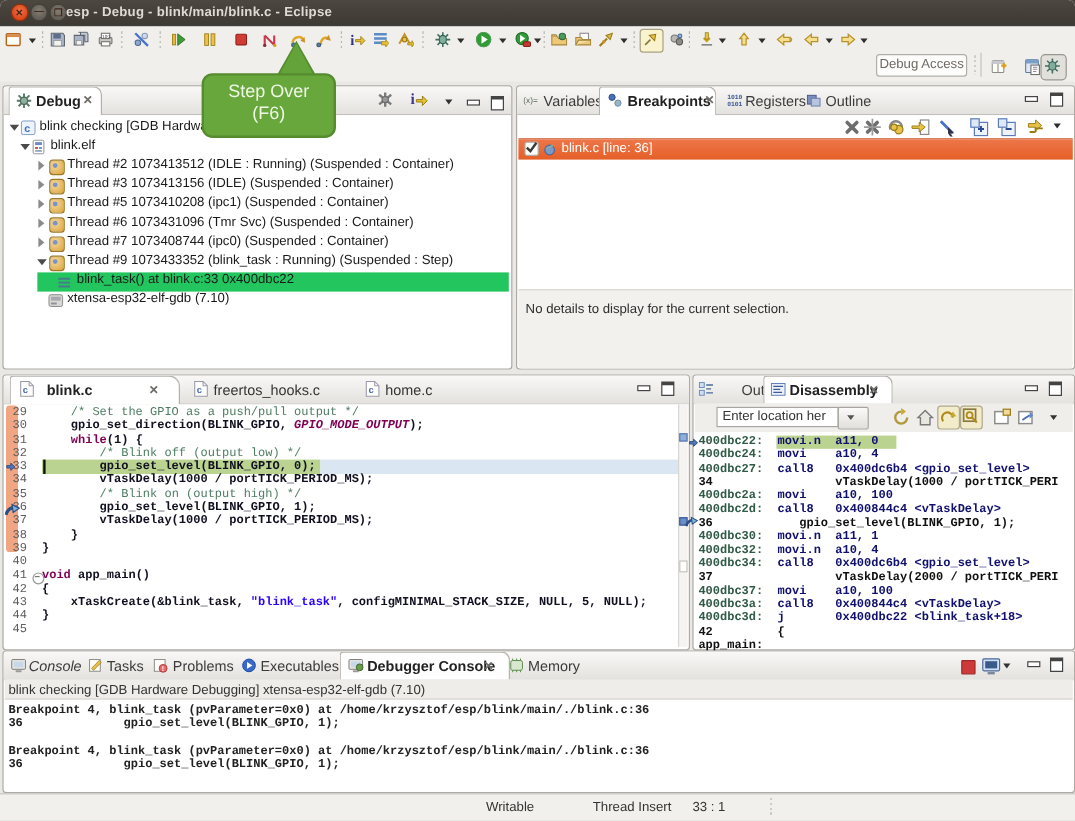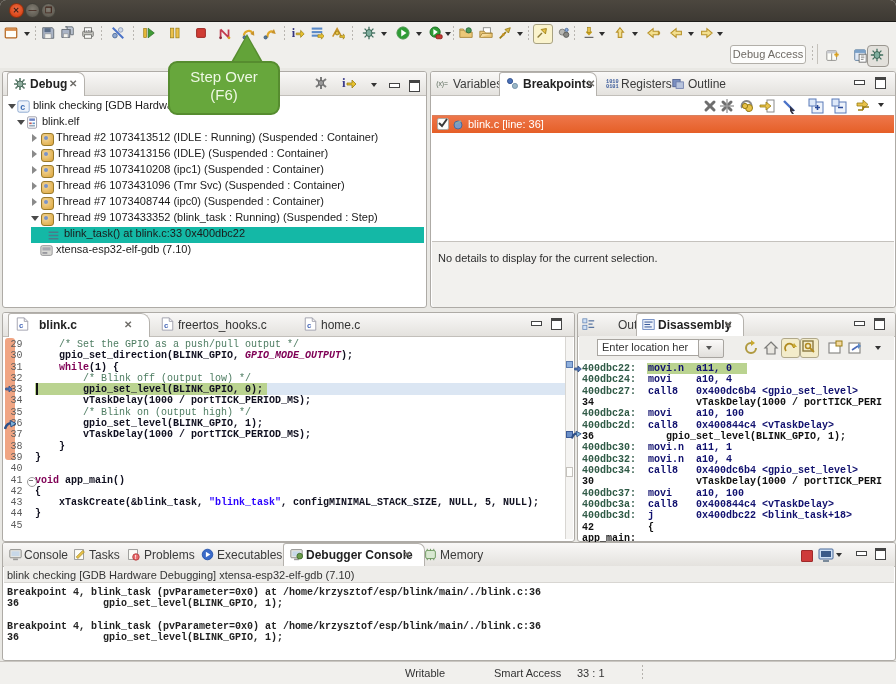--- a/index.html
+++ b/index.html
@@ -56,20 +56,21 @@
   <div id="titlebar">
     <div class="wbtn" id="btn-close">
         <div class="wglyph" style="top:0;">✕</div>
       </div>
     <div class="wbtn" id="btn-min">
         <div class="wglyph" style="top:-1px;">—</div>
       </div>
     <div class="wbtn" id="btn-max">
         <div class="wglyph" style="top:0;font-size:8px;">❐</div>
       </div>
+    <div class="title">esp - Debug - blink/main/blink.c - Eclipse</div>
   </div>
   <div id="toolbar">
     <svg class="ic16" style="left:3px;top:3px;" viewBox="0 0 16 16">
         <rect x="1.5" y="2.5" width="13" height="11" rx="1" fill="#fffef8" stroke="#b5651d" stroke-width="1.4"></rect>
         <rect x="2" y="3" width="12" height="2.6" fill="#d98c4a"></rect>
       </svg>
     <div class="caret" style="left:24px;top:10px;"></div>
     <div class="tsep" style="left:35px;top:4px;"></div>
     <svg class="ic16" style="left:40px;top:3px;" viewBox="0 0 16 16">
         <path d="M2 2 L13 2 L14.5 4 L14.5 14 L2 14 z" fill="#aab4c6" stroke="#5f6670"></path>
@@ -313,21 +314,21 @@
     <div class="trow" style="top:123px;">
         <span class="exp8"></span>
         <span class="thico"></span>
         <span class="abs" style="left:53px;">Thread #7 1073408744 (ipc0) (Suspended : Container)</span>
       </div>
     <div class="trow" style="top:139px;">
         <span class="abs" style="left:28px;top:5px;width:0;height:0;border-left:4px solid transparent;border-right:4px solid transparent;border-top:5px solid #4a4a4a;"></span>
         <span class="thico"></span>
         <span class="abs" style="left:53px;">Thread #9 1073433352 (blink_task : Running) (Suspended : Step)</span>
       </div>
-    <div class="trow" style="top:155px;left:28px;right:2px;background:#14b8a6;">
+    <div class="trow" style="top:155px;left:28px;right:2px;background:#22c55e;">
         <span class="abs" style="left:-26px;top:0;width:26px;height:16px;background:#fff;"></span>
         <svg class="ic16" style="left:16px;top:2px;width:13px;height:13px;" viewBox="0 0 16 16">
           <g stroke="#4a7a8a" stroke-width="2">
             <line x1="2" y1="4" x2="14" y2="4"></line>
             <line x1="2" y1="8" x2="14" y2="8"></line>
             <line x1="2" y1="12" x2="14" y2="12"></line>
           </g>
         </svg>
       <span class="abs" style="left:33px;">blink_task() at blink.c:33 0x400dbc22</span>
       </div>
@@ -570,42 +571,42 @@
     <pre class="dis abs" style="left:4px;top:50px;"><span class="addr">400dbc22:</span>  movi.n  a11, 0
 <span class="addr">400dbc24:</span>  movi    a10, 4
 <span class="addr">400dbc27:</span>  call8   0x400dc6b4 &lt;gpio_set_level&gt;
 <span class="srcln">34                 vTaskDelay(1000 / portTICK_PERI</span>
 <span class="addr">400dbc2a:</span>  movi    a10, 100
 <span class="addr">400dbc2d:</span>  call8   0x400844c4 &lt;vTaskDelay&gt;
 <span class="srcln">36            gpio_set_level(BLINK_GPIO, 1);</span>
 <span class="addr">400dbc30:</span>  movi.n  a11, 1
 <span class="addr">400dbc32:</span>  movi.n  a10, 4
 <span class="addr">400dbc34:</span>  call8   0x400dc6b4 &lt;gpio_set_level&gt;
-<span class="srcln">30                 vTaskDelay(1000 / portTICK_PERI</span>
+<span class="srcln">37                 vTaskDelay(2000 / portTICK_PERI</span>
 <span class="addr">400dbc37:</span>  movi    a10, 100
 <span class="addr">400dbc3a:</span>  call8   0x400844c4 &lt;vTaskDelay&gt;
 <span class="addr">400dbc3d:</span>  j       0x400dbc22 &lt;blink_task+18&gt;
 <span class="srcln">42         {</span>
 <span class="srcln">app_main:</span></pre>
     <svg class="abs" style="left:-4px;top:52px;width:8px;height:8px;" viewBox="0 0 12 10">
         <path d="M1 3.5 L6 3.5 L6 0.5 L11 5 L6 9.5 L6 6.5 L1 6.5 z" fill="#5577b8" stroke="#2e4f86" stroke-width="1.2"></path>
       </svg>
     <svg class="abs" style="left:-7px;top:117px;width:11px;height:11px;" viewBox="0 0 13 13">
         <path d="M1 10 C2 6 5 4 8 4" fill="none" stroke="#2e4f86" stroke-width="2.6"></path>
         <path d="M6 1.5 L12 4.5 L7 8 z" fill="#7fb2d8" stroke="#2e4f86" stroke-width="1"></path>
       </svg>
   </div>
   <div class="view" id="v-console" style="left:2px;top:542px;width:892px;height:117px;">
     <div class="tabbar"></div>
     <svg class="ic16" style="left:6px;top:5px;width:13px;height:13px;" viewBox="0 0 16 16">
         <rect x="1" y="2" width="14" height="10" rx="1" fill="#e8e8e4" stroke="#7a7a78"></rect>
         <rect x="3" y="4" width="10" height="6" fill="#c8d8e8"></rect>
         <rect x="5" y="13" width="6" height="2" fill="#9a9a98"></rect>
       </svg>
-    <div class="tab" style="left:21px;top:5px;">Console</div>
+    <div class="tab" style="left:21px;top:5px;font-style:italic;">Console</div>
     <svg class="ic16" style="left:70px;top:5px;width:13px;height:13px;" viewBox="0 0 16 16">
         <rect x="2" y="2" width="11" height="12" fill="#fdfdf8" stroke="#8a8a88"></rect>
         <path d="M4 11 L12 3 L14 5 L6 13 z" fill="#e8c24a" stroke="#9a7d12" stroke-width="0.8"></path>
       </svg>
     <div class="tab" style="left:86px;top:5px;">Tasks</div>
     <svg class="ic16" style="left:124px;top:5px;width:13px;height:13px;" viewBox="0 0 16 16">
         <rect x="2" y="2" width="11" height="12" fill="#fdfdf8" stroke="#8a8a88"></rect>
         <circle cx="11" cy="11" r="4" fill="#e86a6a" stroke="#b03a3a"></circle>
         <text x="9.5" y="13.5" font-size="7" fill="#fff" font-family="Liberation Sans" font-weight="bold">!</text>
       </svg>
@@ -650,21 +651,21 @@
     <div class="abs" style="left:1px;top:23px;width:890px;height:16px;background:#eeedea;border-bottom:1px solid #d8d6d2;"></div>
     <div class="abs" style="left:4px;top:26px;font-size:11px;color:#333;">blink checking [GDB Hardware Debugging] xtensa-esp32-elf-gdb (7.10)</div>
     <pre class="conpre abs" style="left:4px;top:44px;">Breakpoint 4, blink_task (pvParameter=0x0) at /home/krzysztof/esp/blink/main/./blink.c:36
 36              gpio_set_level(BLINK_GPIO, 1);
 
 Breakpoint 4, blink_task (pvParameter=0x0) at /home/krzysztof/esp/blink/main/./blink.c:36
 36              gpio_set_level(BLINK_GPIO, 1);</pre>
   </div>
   <div id="statusbar">
     <div class="abs" style="left:405px;top:5px;">Writable</div>
-    <div class="abs" style="left:494px;top:5px;">Smart Access</div>
+    <div class="abs" style="left:494px;top:5px;">Thread Insert</div>
     <div class="abs" style="left:577px;top:5px;">33 : 1</div>
     <div class="abs" style="left:642px;top:3px;width:1px;height:16px;background:repeating-linear-gradient(#b5b2ad 0 2px,#f1f0ed 2px 4px);"></div>
   </div>
   <div id="tooltiparrowb"></div>
   <div id="tooltiparrow"></div>
   <div id="tooltip">
       <div style="margin-top:5px;">Step Over</div>
       <div style="margin-top:1px;">(F6)</div>
     </div>
 </div>

